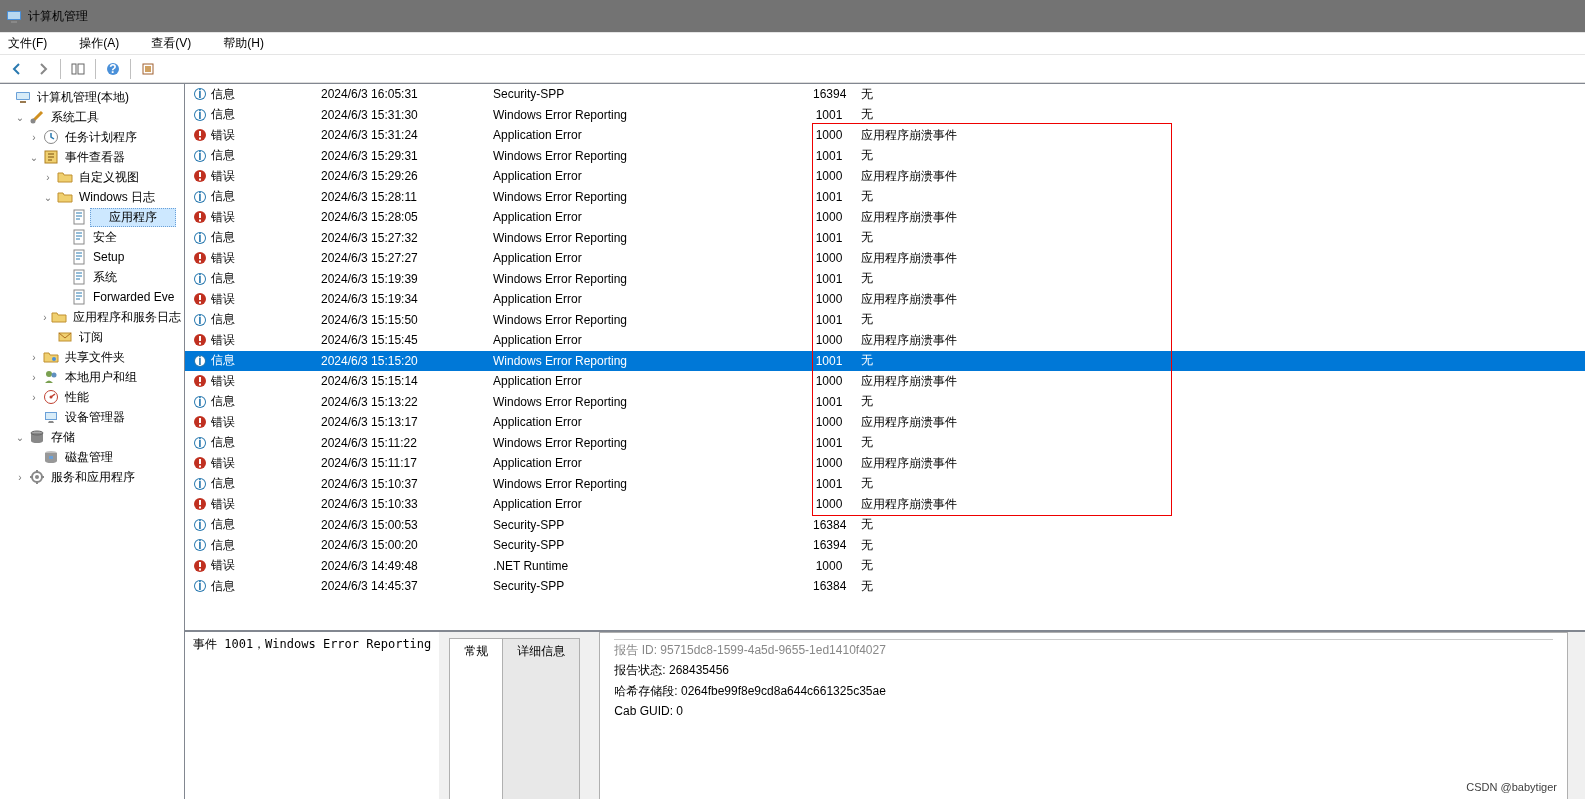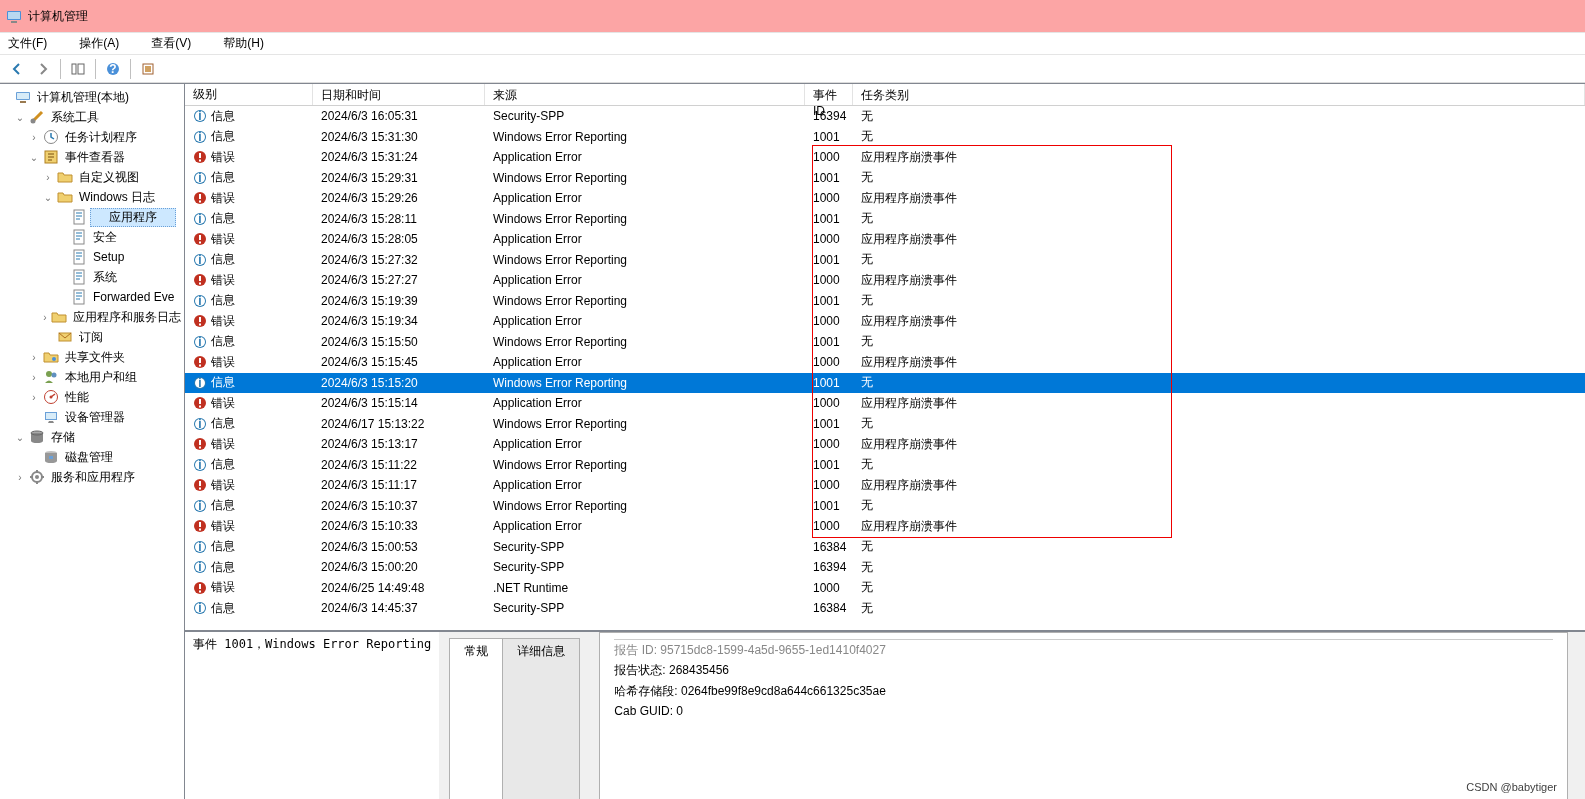--- a/index.html
+++ b/index.html
@@ -1,17 +1,17 @@
 <!DOCTYPE html>
 <html><head>
 <meta charset="utf-8">
 <style>
 *{box-sizing:border-box;margin:0;padding:0;font-family:"Microsoft YaHei","Segoe UI",Tahoma,sans-serif;font-size:12px}
 body{background:#fff;overflow:hidden;width:1585px;height:799px}
-.title-bar{height:22px;display:flex;align-items:center;padding:16px 6px;background:#fca5a5;border-bottom:1px solid #e5e5e5}
+.title-bar{height:22px;display:flex;align-items:center;padding:16px 6px;background:#737373;border-bottom:1px solid #e5e5e5}
 .title-bar .app-icon{width:16px;height:16px;margin-right:6px}
 .menu-bar{height:22px;display:flex;align-items:center;padding:0 8px;gap:32px;background:#fff;border-bottom:1px solid #e5e5e5}
 .menu-bar span{cursor:default}
 .tool-bar{height:28px;display:flex;align-items:center;padding:0 6px;gap:4px;background:#fff;border-bottom:1px solid #dcdcdc}
 .tool-bar .tb{width:22px;height:22px;display:flex;align-items:center;justify-content:center;border:1px solid transparent}
 .tool-bar .sep{width:1px;height:20px;background:#c0c0c0;margin:0 2px}
 .layout{display:flex;height:727px;border-top:1px solid #828790}
 .tree{width:185px;border-right:1px solid #828790;overflow:hidden;padding:3px 0;background:#fff}
 .tree .node{display:flex;align-items:center;height:20px;white-space:nowrap;cursor:default}
 .tree .exp{width:12px;text-align:center;color:#777;font-size:10px}
@@ -23,21 +23,21 @@
 .grid{flex:1;overflow:hidden;position:relative}
 .ghead{display:flex;height:22px;background:#fff;border-bottom:1px solid #d0d0d0}
 .ghead .col{border-right:1px solid #e3e3e3;padding:3px 8px;color:#000}
 .gbody{position:relative}
 .row{display:flex;height:20.5px;align-items:center}
 .row.sel{background:#0078d7;color:#fff}
 .row .c{padding:0 8px;overflow:hidden;white-space:nowrap}
 .c-lvl{width:128px;display:flex;align-items:center;gap:4px}
 .c-dt{width:172px}
 .c-src{width:320px}
-.c-id{width:48px;text-align:left}
+.c-id{width:48px;text-align:center}
 .c-cat{flex:1}
 .ic{width:14px;height:14px;flex:none}
 .redbox{position:absolute;border:1.5px solid #e00;pointer-events:none}
 .detail{height:180px;border-top:2px solid #828790;display:flex;flex-direction:row;background:#f0f0f0}
 .dhead{padding:4px 8px;background:#fff;border-bottom:1px solid #d0d0d0;font-family:"SimSun","NSimSun",monospace}
 .tabs{display:flex;padding:6px 10px 0 10px;gap:0}
 .tab{padding:4px 14px;background:#fff;border:1px solid #b0b0b0;border-bottom:none;margin-right:-1px;cursor:default}
 .tab.act{background:#fff;position:relative;z-index:2}
 .tab.inact{background:#e8e8e8}
 .dbody{flex:1;margin:0 17px 10px 10px;background:#fff;border:1px solid #b0b0b0;padding:10px 14px;overflow:auto;font-family:"Microsoft YaHei",sans-serif;line-height:1.7}
@@ -303,27 +303,20 @@
             <circle cx="8" cy="8" r="2" fill="#888"></circle>
             <path d="M8 1v3M8 12v3M1 8h3M12 8h3" stroke="#888" stroke-width="2"></path>
           </svg>
         </span>
         <span class="label">服务和应用程序</span>
       </div>
     </div>
 
   <div class="main">
     <div class="grid">
-      <div class="ghead">
-        <div class="col c-lvl">级别</div>
-        <div class="col c-dt">日期和时间</div>
-        <div class="col c-src">来源</div>
-        <div class="col c-id" style="text-align:left">事件 ID</div>
-        <div class="col c-cat">任务类别</div>
-      </div>
       <div class="gbody" id="gbody">
         <div class="redbox" style="top:39px;left:627px;width:360px;height:393px"></div>
       <div class="row">
             <div class="c c-lvl">
               <span class="ic">
                 <svg viewBox="0 0 14 14">
                   <circle cx="7" cy="7" r="6" fill="#2a7ab0"></circle>
                   <circle cx="7" cy="7" r="5" fill="#fff"></circle>
                   <text x="7" y="11" text-anchor="middle" fill="#2a7ab0" font-size="10" font-weight="bold" font-family="Georgia">i</text>
                 </svg>
@@ -563,21 +556,21 @@
             <div class="c c-lvl">
               <span class="ic">
                 <svg viewBox="0 0 14 14">
                   <circle cx="7" cy="7" r="6" fill="#2a7ab0"></circle>
                   <circle cx="7" cy="7" r="5" fill="#fff"></circle>
                   <text x="7" y="11" text-anchor="middle" fill="#2a7ab0" font-size="10" font-weight="bold" font-family="Georgia">i</text>
                 </svg>
               </span>
               <span>信息</span>
             </div>
-            <div class="c c-dt">2024/6/17 15:13:22</div>
+            <div class="c c-dt">2024/6/3 15:13:22</div>
             <div class="c c-src">Windows Error Reporting</div>
             <div class="c c-id">1001</div>
             <div class="c c-cat">无</div>
           </div>
           <div class="row">
             <div class="c c-lvl">
               <span class="ic">
                 <svg viewBox="0 0 14 14">
                   <circle cx="7" cy="7" r="6" fill="#c03020"></circle>
                   <rect x="6" y="3" width="2" height="5" fill="#fff"></rect>
@@ -691,21 +684,21 @@
             <div class="c c-lvl">
               <span class="ic">
                 <svg viewBox="0 0 14 14">
                   <circle cx="7" cy="7" r="6" fill="#c03020"></circle>
                   <rect x="6" y="3" width="2" height="5" fill="#fff"></rect>
                   <rect x="6" y="9.5" width="2" height="2" fill="#fff"></rect>
                 </svg>
               </span>
               <span>错误</span>
             </div>
-            <div class="c c-dt">2024/6/25 14:49:48</div>
+            <div class="c c-dt">2024/6/3 14:49:48</div>
             <div class="c c-src">.NET Runtime</div>
             <div class="c c-id">1000</div>
             <div class="c c-cat">无</div>
           </div>
           <div class="row">
             <div class="c c-lvl">
               <span class="ic">
                 <svg viewBox="0 0 14 14">
                   <circle cx="7" cy="7" r="6" fill="#2a7ab0"></circle>
                   <circle cx="7" cy="7" r="5" fill="#fff"></circle>

